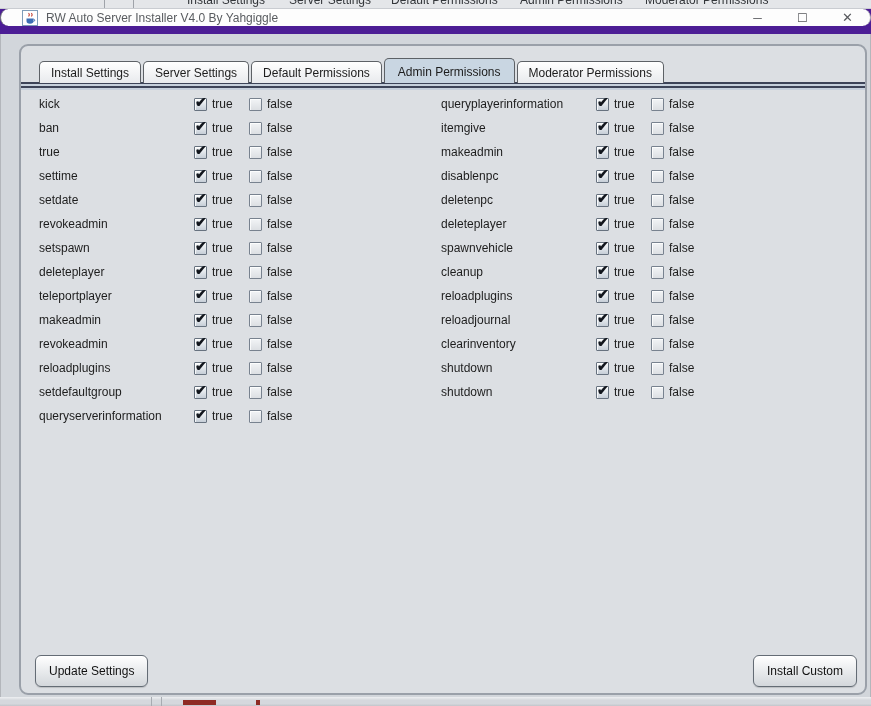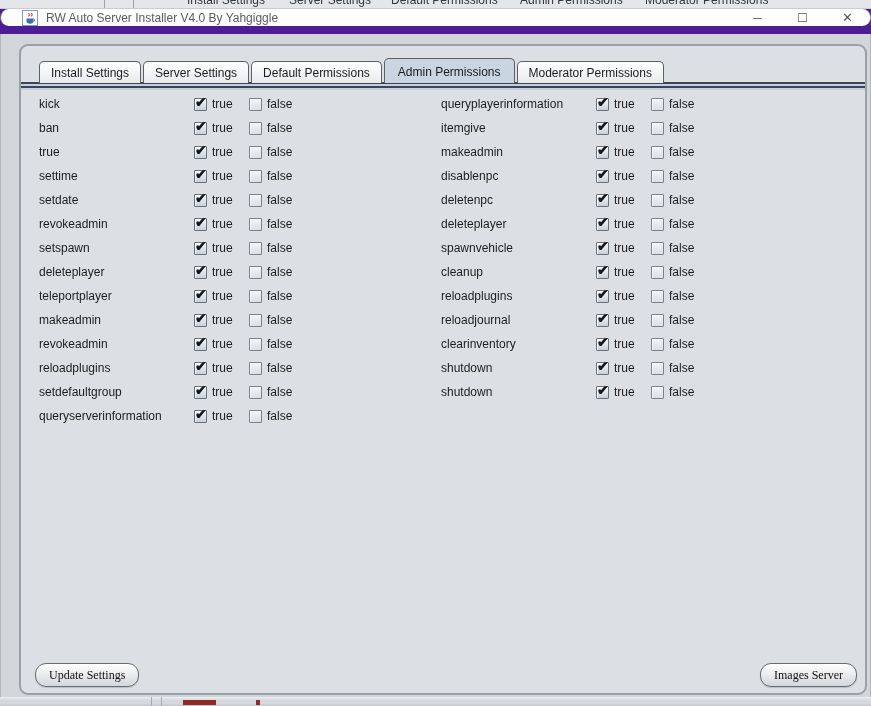--- a/index.html
+++ b/index.html
@@ -47,23 +47,23 @@
   .perm-row { height:24px; display:grid; grid-template-columns:155px 55px auto; align-items:center; }
   .perm-label { color:#1d1d1d; }
   .check-group { display:flex; align-items:center; gap:5px; cursor:default; }
   .cbx { width:13px; height:13px; border:1px solid #78828f; border-radius:1px; position:relative; flex:0 0 auto;
          background:linear-gradient(180deg,#f2f4f6,#dcdfe3); box-shadow:inset 1px 1px 0 rgba(255,255,255,.8); }
   .cbx.checked { background:linear-gradient(180deg,#fafcfd,#c6ced7); border-color:#67727f; }
   .cbx .mark { position:absolute; left:0px; top:-4px; font-size:14px; font-weight:bold; color:#12161d; line-height:14px; }
   .cbx-label { color:#1d1d1d; }
 
   
-  .btn { position:absolute; bottom:6px; height:24px; padding:0 13px; border:1px solid #646c75; border-radius:11px;
+  .btn { position:absolute; bottom:6px; height:32px; padding:0 13px; border:1px solid #646c75; border-radius:6px;
          background:linear-gradient(180deg,#ffffff,#d3d7db); box-shadow:0 1px 1px rgba(0,0,0,.15), inset 0 1px 0 #ffffff;
-         font-family:Liberation Serif, serif; font-size:12px; color:#111; cursor:default; }
+         font-family:Liberation Sans, sans-serif; font-size:12px; color:#111; cursor:default; }
   .btn.update { left:14px; }
   .btn.install { right:8px; }
 
   
   .bottom-sliver { position:absolute; left:0; top:697px; width:871px; height:9px;
                    background:linear-gradient(180deg,#eef0f2 0%, #d5d8dd 35%, #d5d8dd 75%, #c2c5ca 100%); overflow:hidden; }
   .bottom-sliver .vline { position:absolute; top:0; width:1px; height:9px; background:#a7abb1; }
   .bottom-sliver .red-bar { position:absolute; top:3px; height:5px; }
 </style>
 </head>
@@ -462,21 +462,21 @@
               </div>
               <div class="check-group">
                 <div class="cbx"></div>
                 <div class="cbx-label">false</div>
               </div>
             </div>
           </div>
       </div>
 
       <button class="btn update">Update Settings</button>
-      <button class="btn install">Images Server</button>
+      <button class="btn install">Install Custom</button>
     </div>
   </div>
 
   <div class="bottom-sliver">
       <div class="vline" style="left: 151px;"></div>
       <div class="vline" style="left: 161px;"></div>
       <div class="red-bar" style="left: 183px; width: 33px; background: rgb(142, 43, 36);"></div>
       <div class="red-bar" style="left: 256px; width: 4px; background: rgb(142, 43, 36);"></div>
     </div>
 

